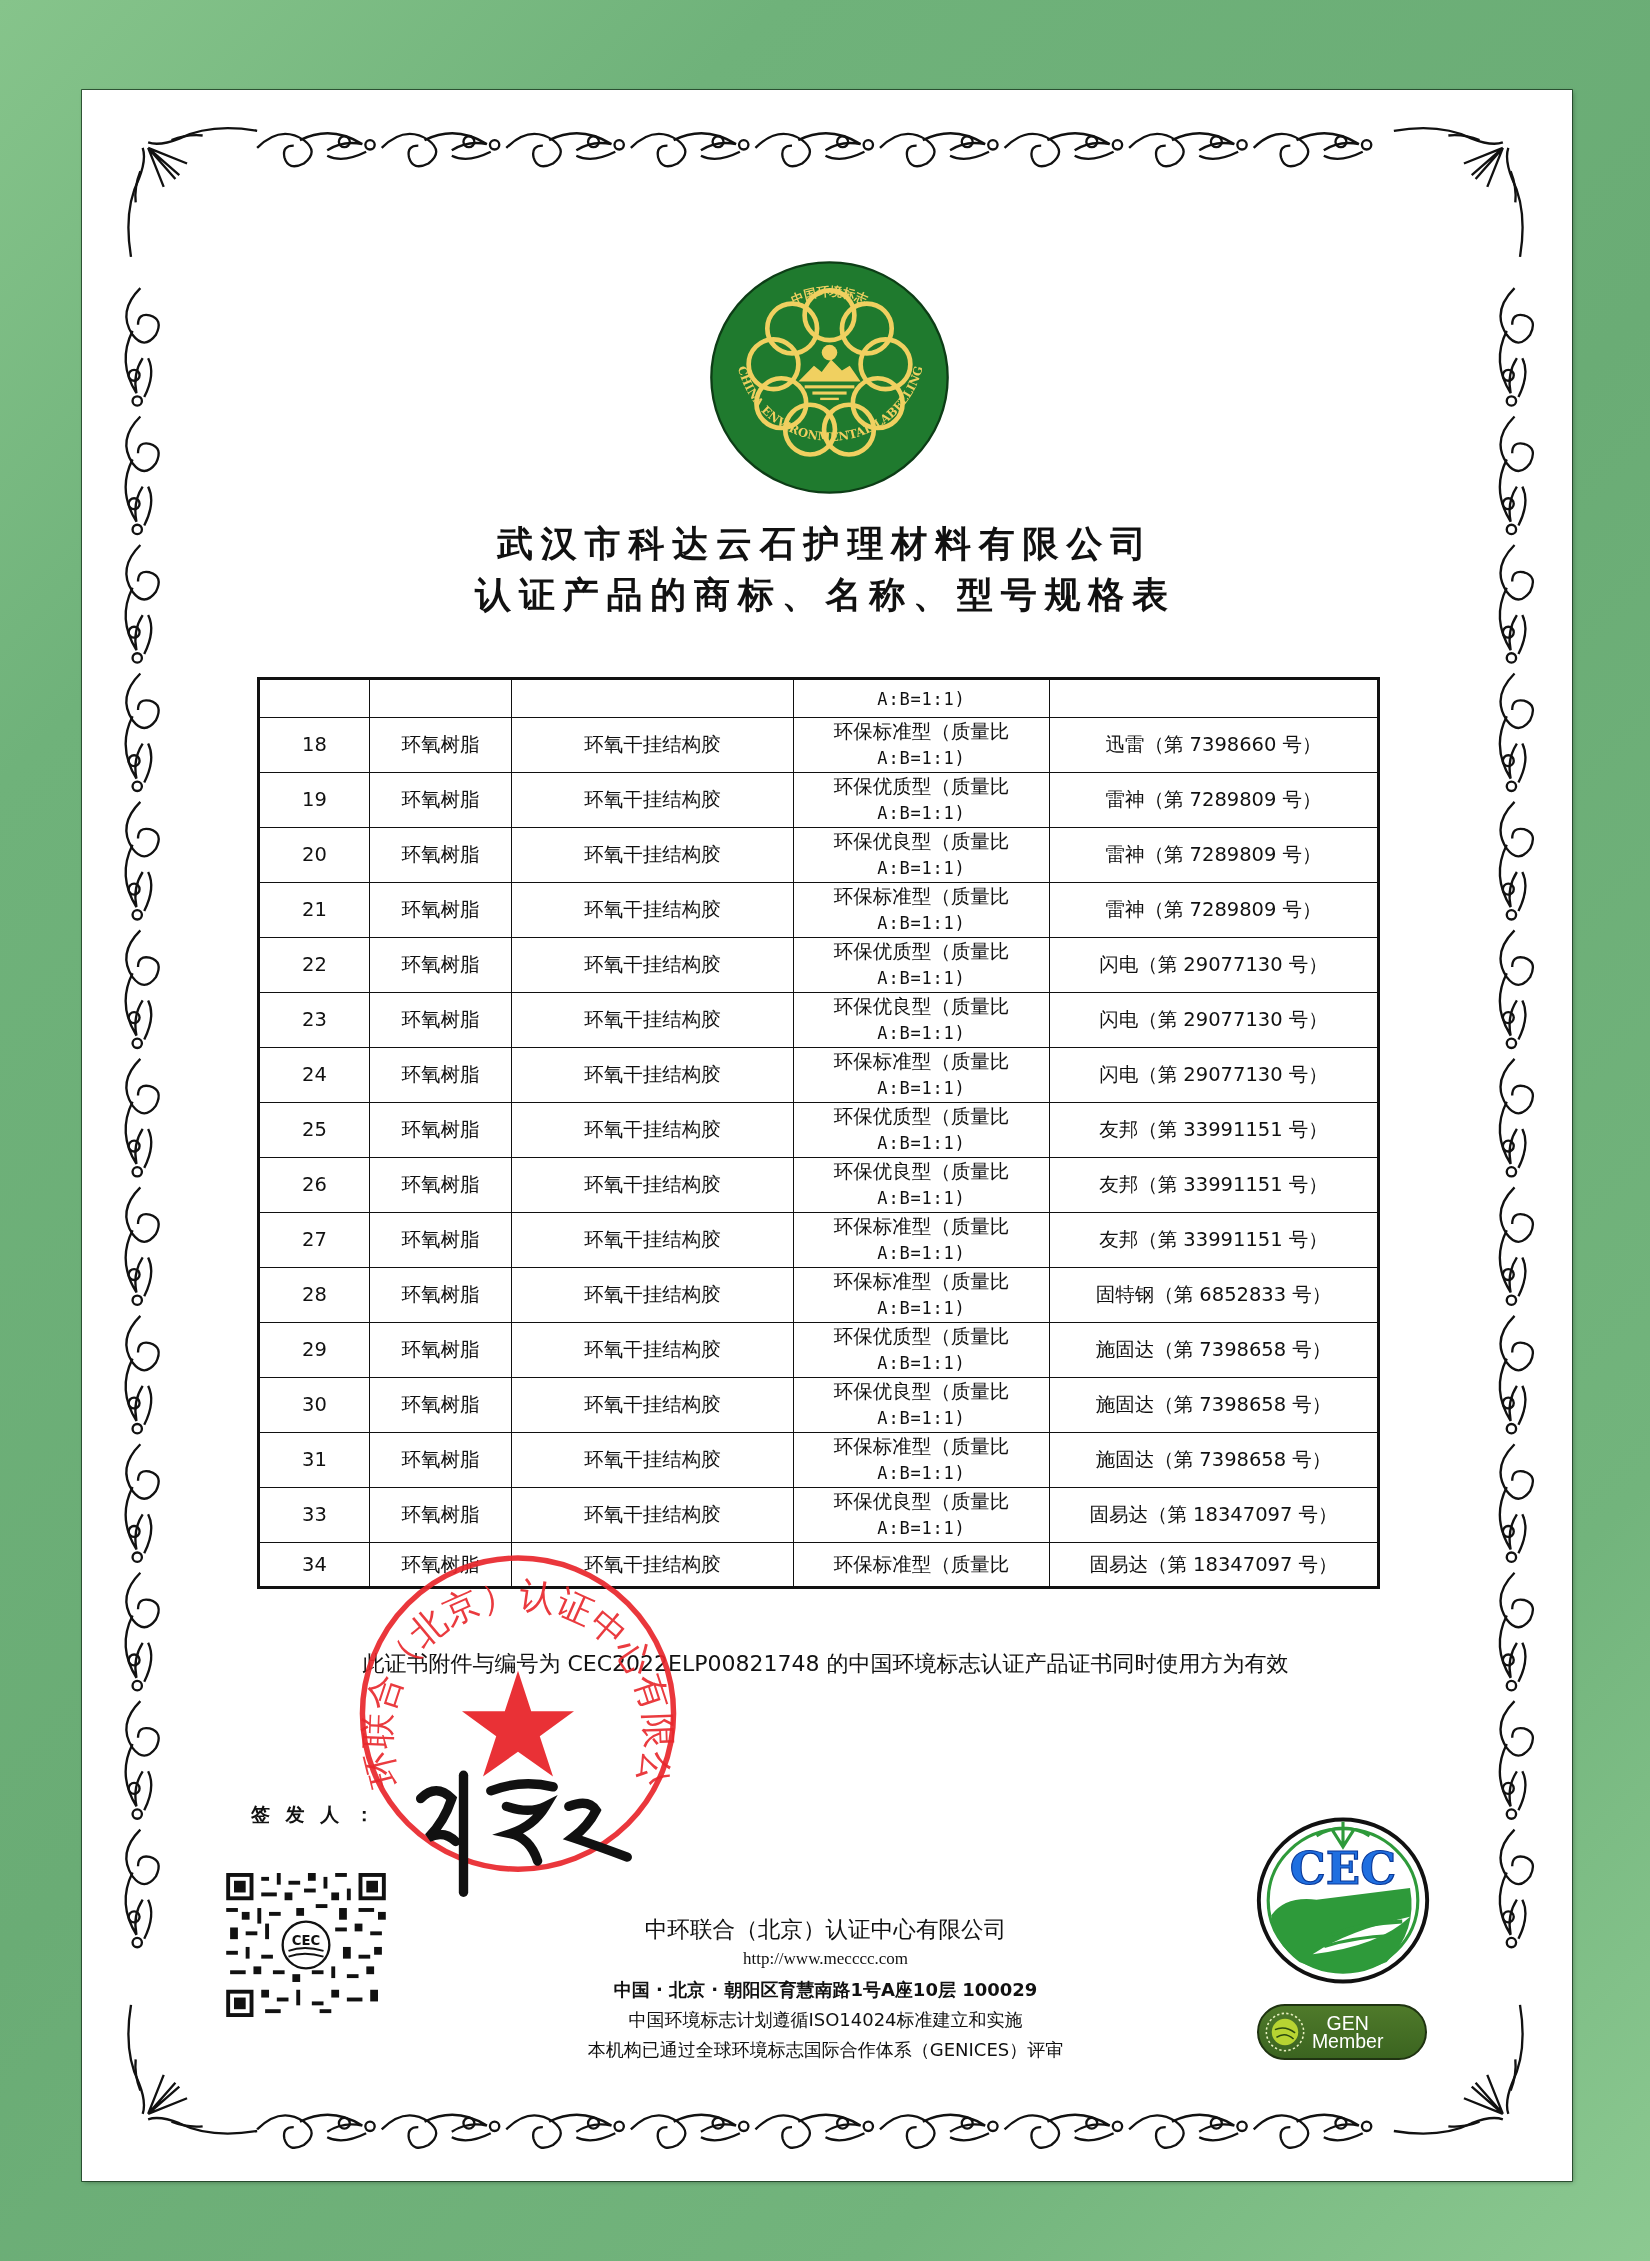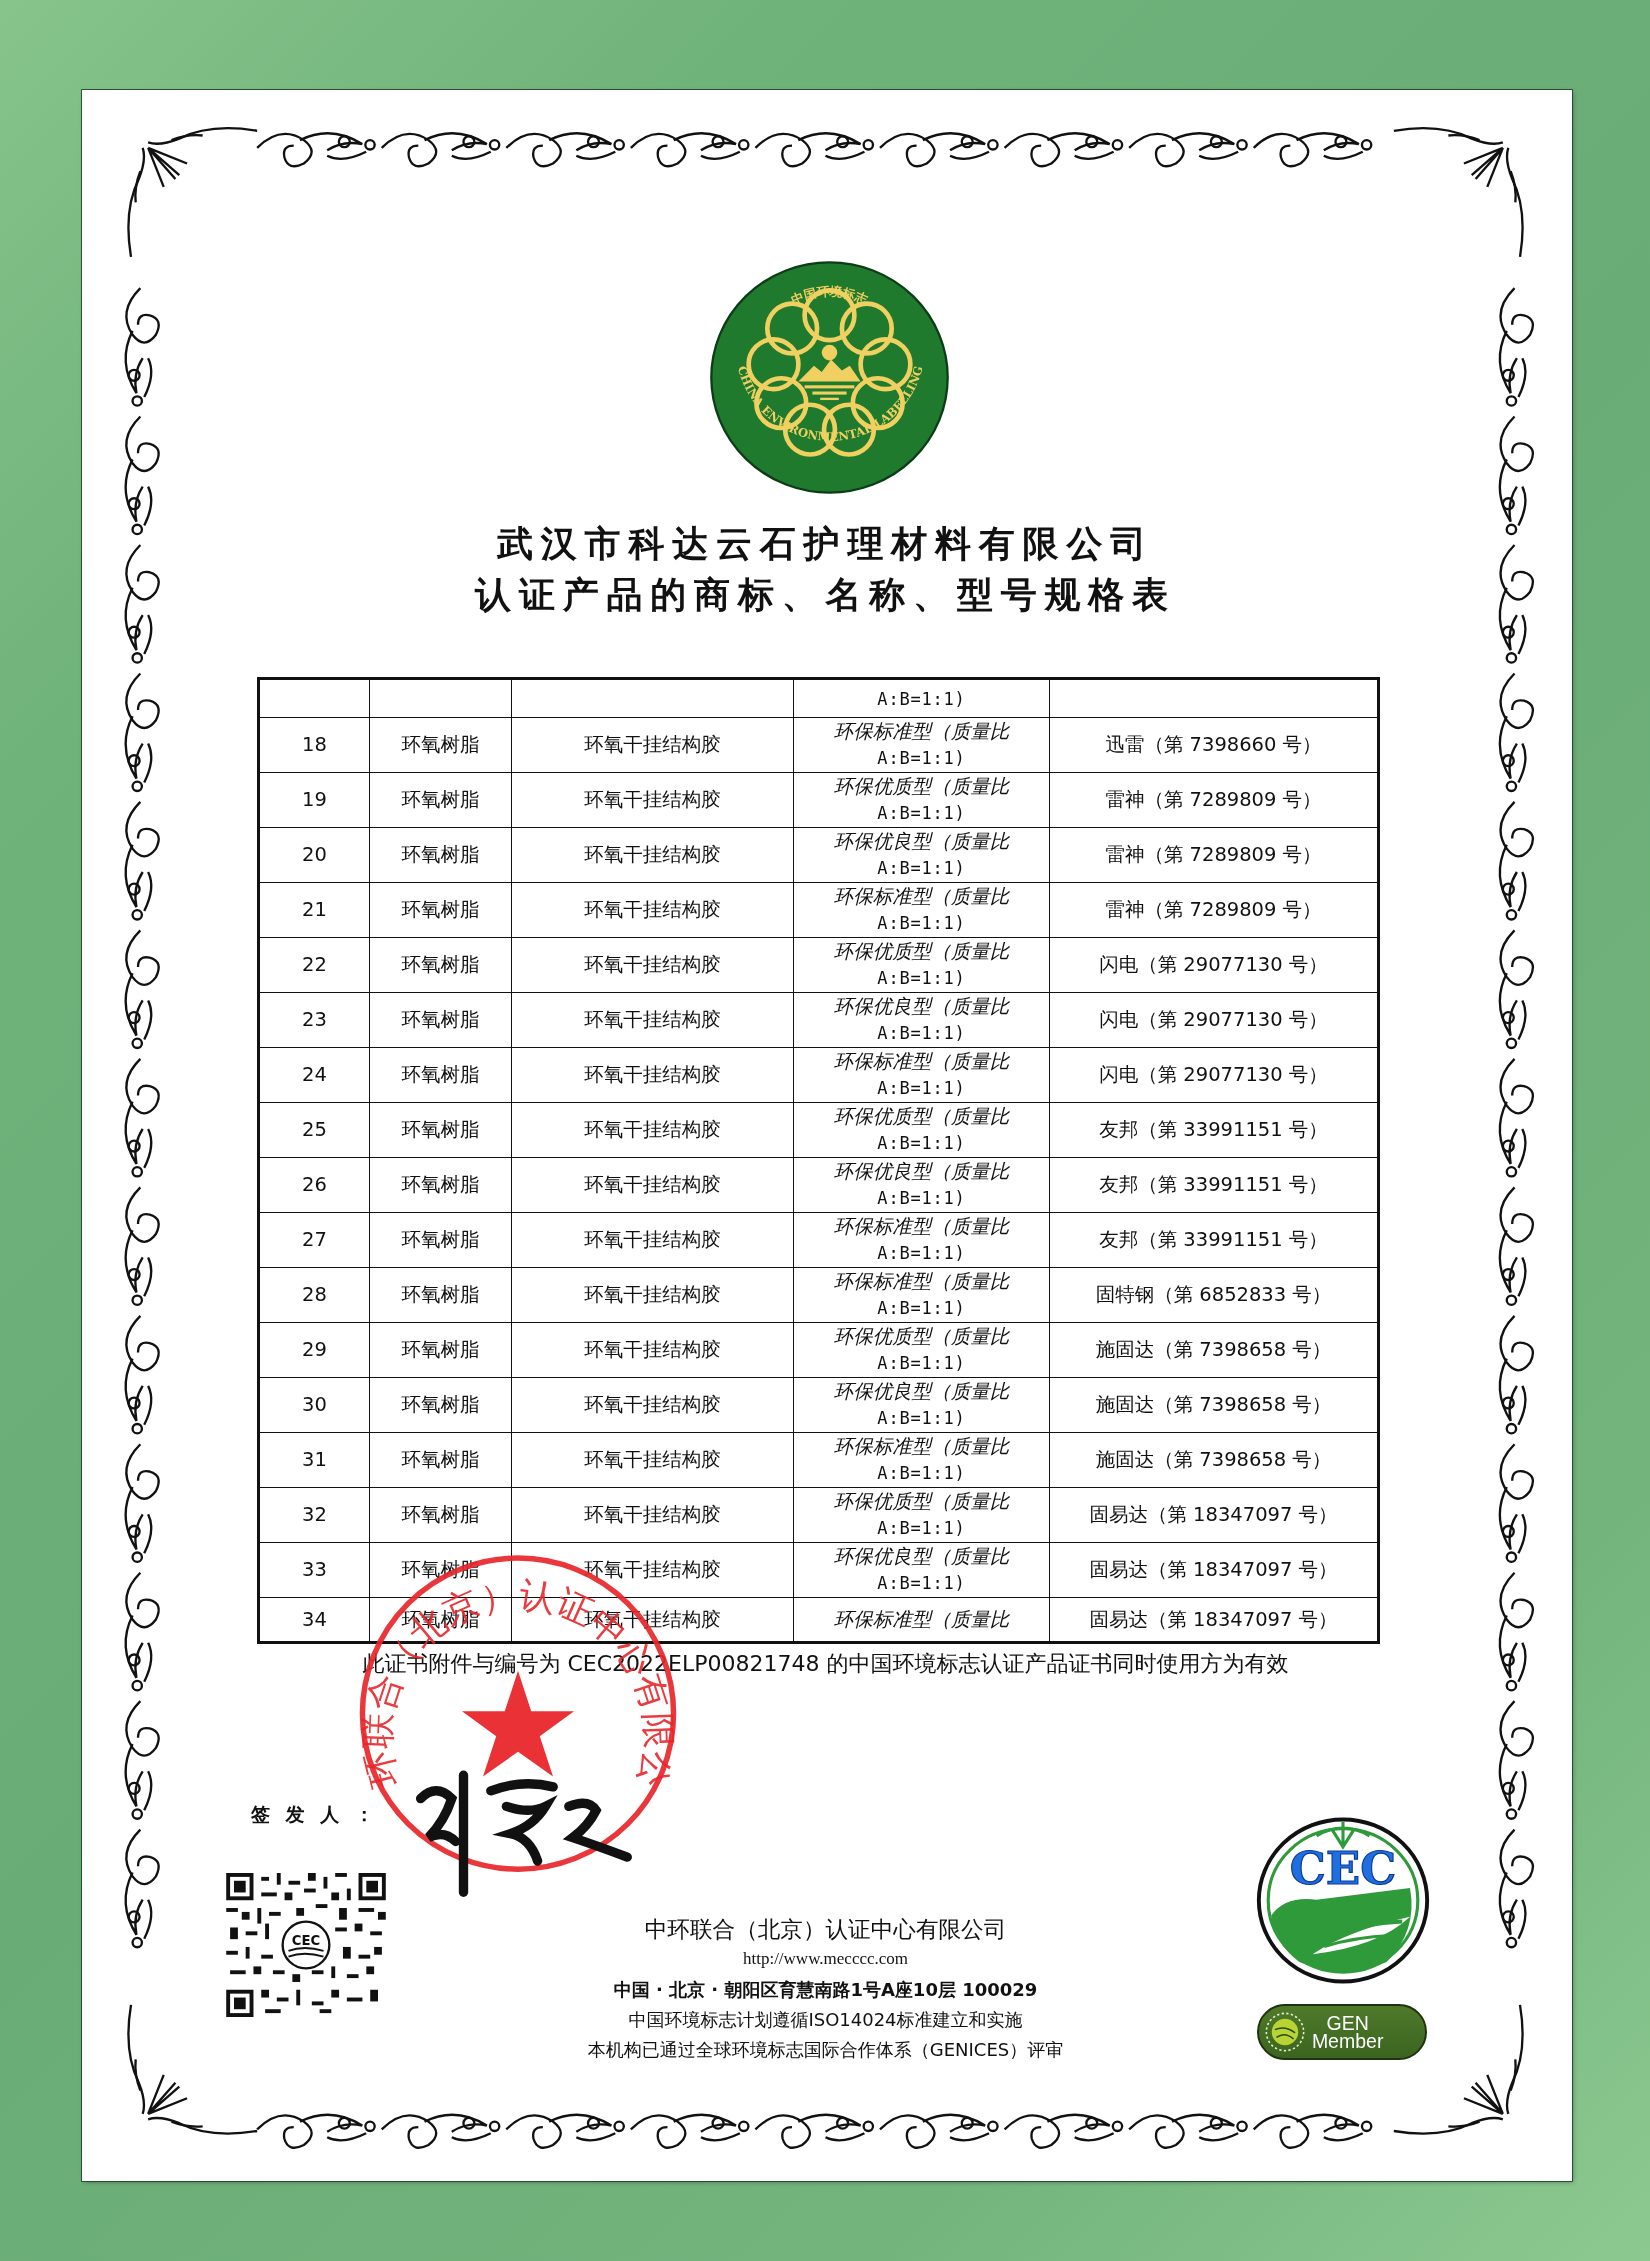--- a/index.html
+++ b/index.html
@@ -24,21 +24,21 @@
     border-collapse:collapse;table-layout:fixed;
     border:3.9px solid #111;
   }
   table.spec td{
     border:1.9px solid #111;text-align:center;vertical-align:middle;
     font-size:19.5px;padding:0;line-height:26px;color:#111;
   }
   table.spec tr.r{height:55px;}
   table.spec tr.first{height:39px;}
   table.spec tr.last{height:45px;}
-  .model-l1{display:block;font-style:italic;}
+  .model-l1{display:block;}
   .model-l2{display:block;font-family:"DejaVu Sans Mono","Liberation Mono",monospace;font-size:17px;letter-spacing:0.8px;}
   .footnote{position:absolute;left:0;width:1651px;text-align:center;top:1649px;font-size:22px;color:#111;}
   .issuer{position:absolute;left:251px;top:1774px;font-size:19px;letter-spacing:15.6px;font-weight:bold;margin-top:28px;}
   .center-info{position:absolute;left:0;width:1651px;text-align:center;color:#111;}
   .gen-badge{
     position:absolute;left:1257px;top:2004px;width:170px;height:56px;border-radius:28px;
     background:linear-gradient(180deg,#4f7a2a,#3b6420);border:2.3px solid #1f3311;
     display:flex;align-items:center;box-sizing:border-box;text-align:center;
   }
   .gen-text{color:#fff;font-family:"Liberation Sans",sans-serif;font-size:19.5px;line-height:18px;margin-left:6.2px;}
@@ -325,30 +325,20 @@
       </tr>
       <tr class="r">
         <td>31</td>
         <td>环氧树脂</td>
         <td>环氧干挂结构胶</td>
         <td>
           <span class="model-l1">环保标准型（质量比</span>
           <span class="model-l2">A:B=1:1)</span>
         </td>
         <td>施固达（第 7398658 号）</td>
-      </tr>
-      <tr class="r">
-        <td>32</td>
-        <td>环氧树脂</td>
-        <td>环氧干挂结构胶</td>
-        <td>
-          <span class="model-l1">环保优质型（质量比</span>
-          <span class="model-l2">A:B=1:1)</span>
-        </td>
-        <td>固易达（第 18347097 号）</td>
       </tr>
       <tr class="r">
         <td>33</td>
         <td>环氧树脂</td>
         <td>环氧干挂结构胶</td>
         <td>
           <span class="model-l1">环保优良型（质量比</span>
           <span class="model-l2">A:B=1:1)</span>
         </td>
         <td>固易达（第 18347097 号）</td>

